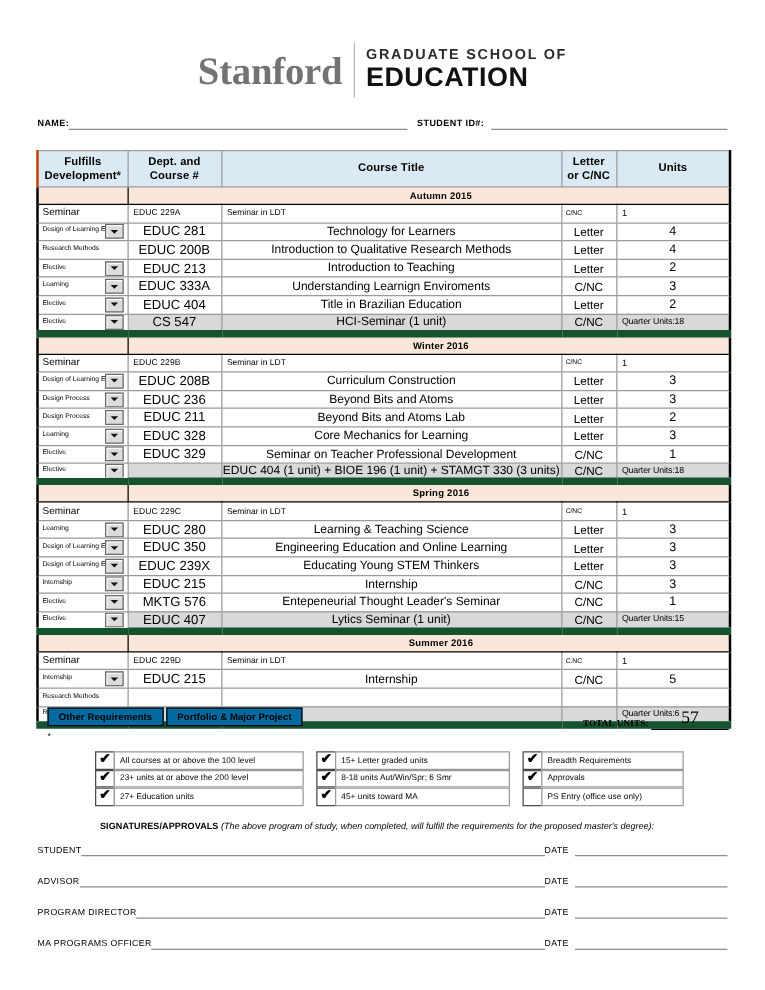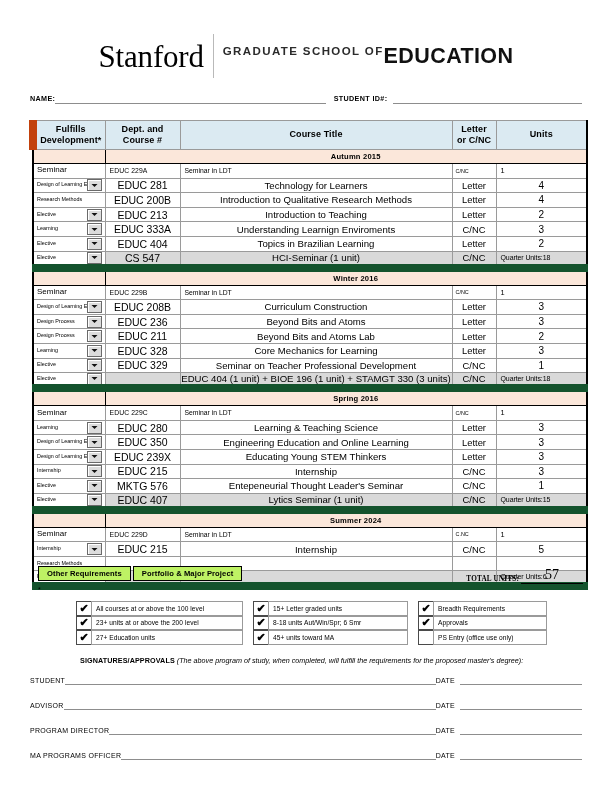--- a/index.html
+++ b/index.html
@@ -12,28 +12,28 @@
   }
   .page{position:relative;width:612px;height:792px;overflow:hidden;}
 
   
   .masthead{
     position:absolute;left:0;top:30px;width:612px;height:52px;
     display:flex;align-items:center;justify-content:center;
   }
   .brand-stanford{
     font-family:"Liberation Serif", serif;
-    font-weight:400;font-size:31px;color:#000000;
+    font-weight:700;font-size:31px;color:#737373;
     letter-spacing:-0.2px;line-height:1;
     padding-right:9px;
   }
   .brand-rule{
     width:1px;align-self:stretch;background:#b9b9b9;margin:4px 0 4px 0;
   }
-  .brand-right{padding-left:9px;display:flex;justify-content:center;}
+  .brand-right{padding-left:9px;display:flex;flex-direction:column;justify-content:center;}
   .brand-grad{
     font-family:"Liberation Sans", sans-serif;
     font-size:11.5px;font-weight:600;letter-spacing:1.4px;color:#2b2b2b;
     line-height:1.1;
   }
   .brand-edu{
     font-family:"Liberation Sans", sans-serif;
     font-size:21.5px;font-weight:700;letter-spacing:0.4px;color:#111;
     line-height:1.05;
   }
@@ -68,21 +68,21 @@
   col.c4{width:44px;}
   col.c5{width:91px;}
 
   thead th{
     background:#dbeaf2;
     font-size:8.2px;font-weight:700;text-align:center;
     height:28px;line-height:1.25;
     border-top:2px solid #000;border-bottom:2px solid #000;
     letter-spacing:0.1px;
   }
-  thead th.first{border-left:8px solid #c2410c;}
+  thead th.first{border-left:2px solid #c2410c;}
   thead th.last{border-right:2px solid #000;}
 
   tr.season td{
     background:#fbe7da;height:13px;
     font-size:7.6px;font-weight:700;text-align:center;letter-spacing:0.2px;
     border-top:1.6px solid #000;border-bottom:1.6px solid #000;
   }
   tr.season td.gap{background:#fbe7da;border-right:1.6px solid #000;}
   tr.season td.first{border-left:2px solid #000;}
   tr.season td.last{border-right:2px solid #000;padding-left:20px;}
@@ -114,26 +114,26 @@
   }
   td.title.sm{font-size:6.8px;text-align:left;padding-left:4px;}
   td.grade{text-align:center;font-size:9.4px;}
   td.grade.sm{font-size:5.4px;text-align:left;padding-left:3px;}
   td.units{text-align:center;font-size:10px;border-right:2px solid #000;}
   td.units.sm{font-size:7.4px;text-align:left;padding-left:4px;}
   td.units.qtr{font-size:7px;text-align:left;padding-left:4px;letter-spacing:-0.1px;}
   tr.row{height:14.6px;}
   tr.row.shaded td{background:#d9d9d9;}
   tr.row.shaded td.fulfills{background:#fff;}
-  tr.row.lastrow td{border-bottom:8px solid #14532d;}
+  tr.row.lastrow td{border-bottom:6px solid #14532d;}
 
   
   .tabs{position:absolute;left:38px;top:566px;display:flex;}
   .tab{
-    border:1.4px solid #000;background:#bef264;
+    border:1.4px solid #000;background:#0369a1;
     height:13px;display:flex;align-items:center;justify-content:center;
     font-size:7.6px;font-weight:700;padding:0 8px;letter-spacing:0.1px;
   }
   .tab + .tab{margin-left:2px;}
   .totalbox{
     position:absolute;right:29px;top:568px;display:flex;align-items:flex-end;font-family:Liberation Serif, serif;
   }
   .totallbl{font-size:7.2px;font-weight:700;letter-spacing:0.2px;padding-bottom:1px;}
   .totalval{
     width:62px;border-bottom:1px solid #000;text-align:center;
@@ -289,21 +289,21 @@
           <td class="grade">C/NC</td>
           <td class="units">3</td>
         </tr>
         <tr class="row">
           <td class="fulfills"><span>Elective</span><span class="ddl">
               <svg width="7" height="5" viewBox="0 0 7 5">
                 <path d="M0.5 1 L3.5 4 L6.5 1 Z" fill="#111"></path>
               </svg>
             </span></td>
           <td class="dept">EDUC 404</td>
-          <td class="title">Topics in Brazilian Learning</td>
+          <td class="title">Title in Brazilian Education</td>
           <td class="grade">Letter</td>
           <td class="units">2</td>
         </tr>
         <tr class="row shaded lastrow">
           <td class="fulfills"><span>Elective</span><span class="ddl">
               <svg width="7" height="5" viewBox="0 0 7 5">
                 <path d="M0.5 1 L3.5 4 L6.5 1 Z" fill="#111"></path>
               </svg>
             </span></td>
           <td class="dept">CS 547</td>
@@ -460,21 +460,21 @@
                 <path d="M0.5 1 L3.5 4 L6.5 1 Z" fill="#111"></path>
               </svg>
             </span></td>
           <td class="dept">EDUC 407</td>
           <td class="title">Lytics Seminar (1 unit)</td>
           <td class="grade">C/NC</td>
           <td class="units qtr">Quarter Units:15</td>
         </tr>
         <tr class="season">
           <td class="gap first"></td>
-          <td class="last" colspan="4">Summer 2024</td>
+          <td class="last" colspan="4">Summer 2016</td>
         </tr>
         <tr class="row">
           <td class="fulfills seminar"><span>Seminar</span></td>
           <td class="dept sm">EDUC 229D</td>
           <td class="title sm">Seminar in LDT</td>
           <td class="grade sm">C.NC</td>
           <td class="units sm">1</td>
         </tr>
         <tr class="row">
           <td class="fulfills"><span>Internship</span><span class="ddl">

